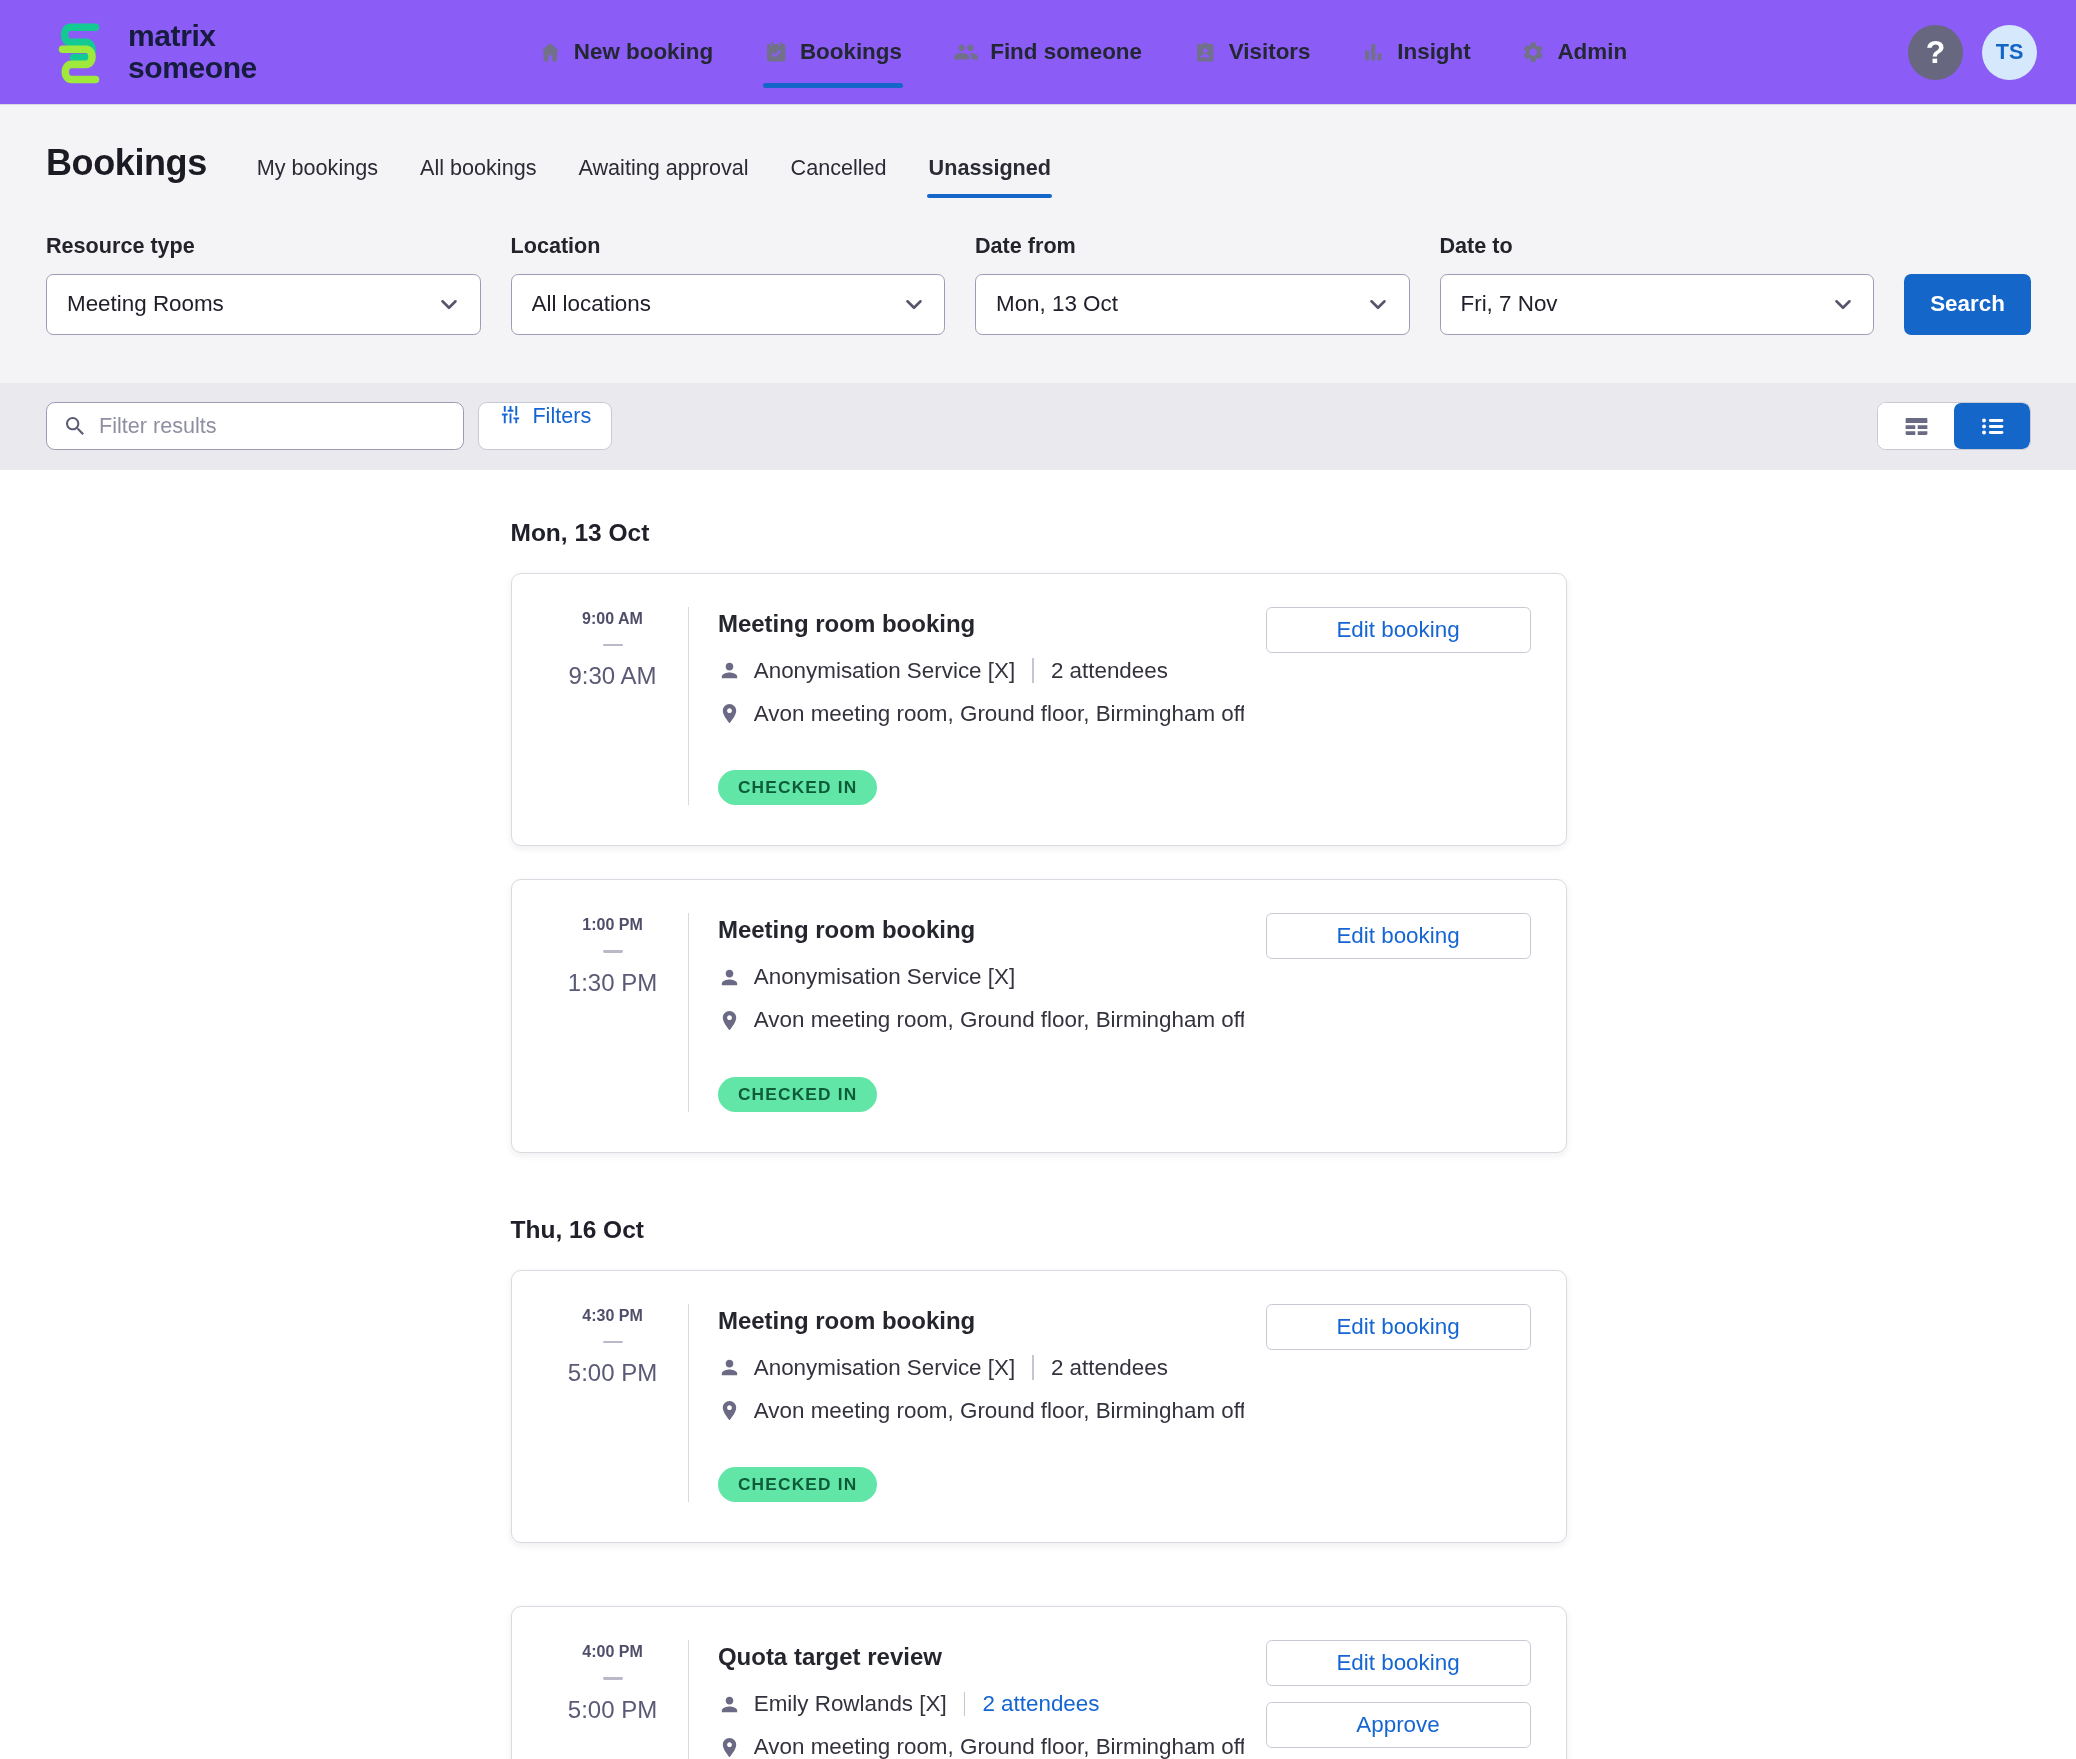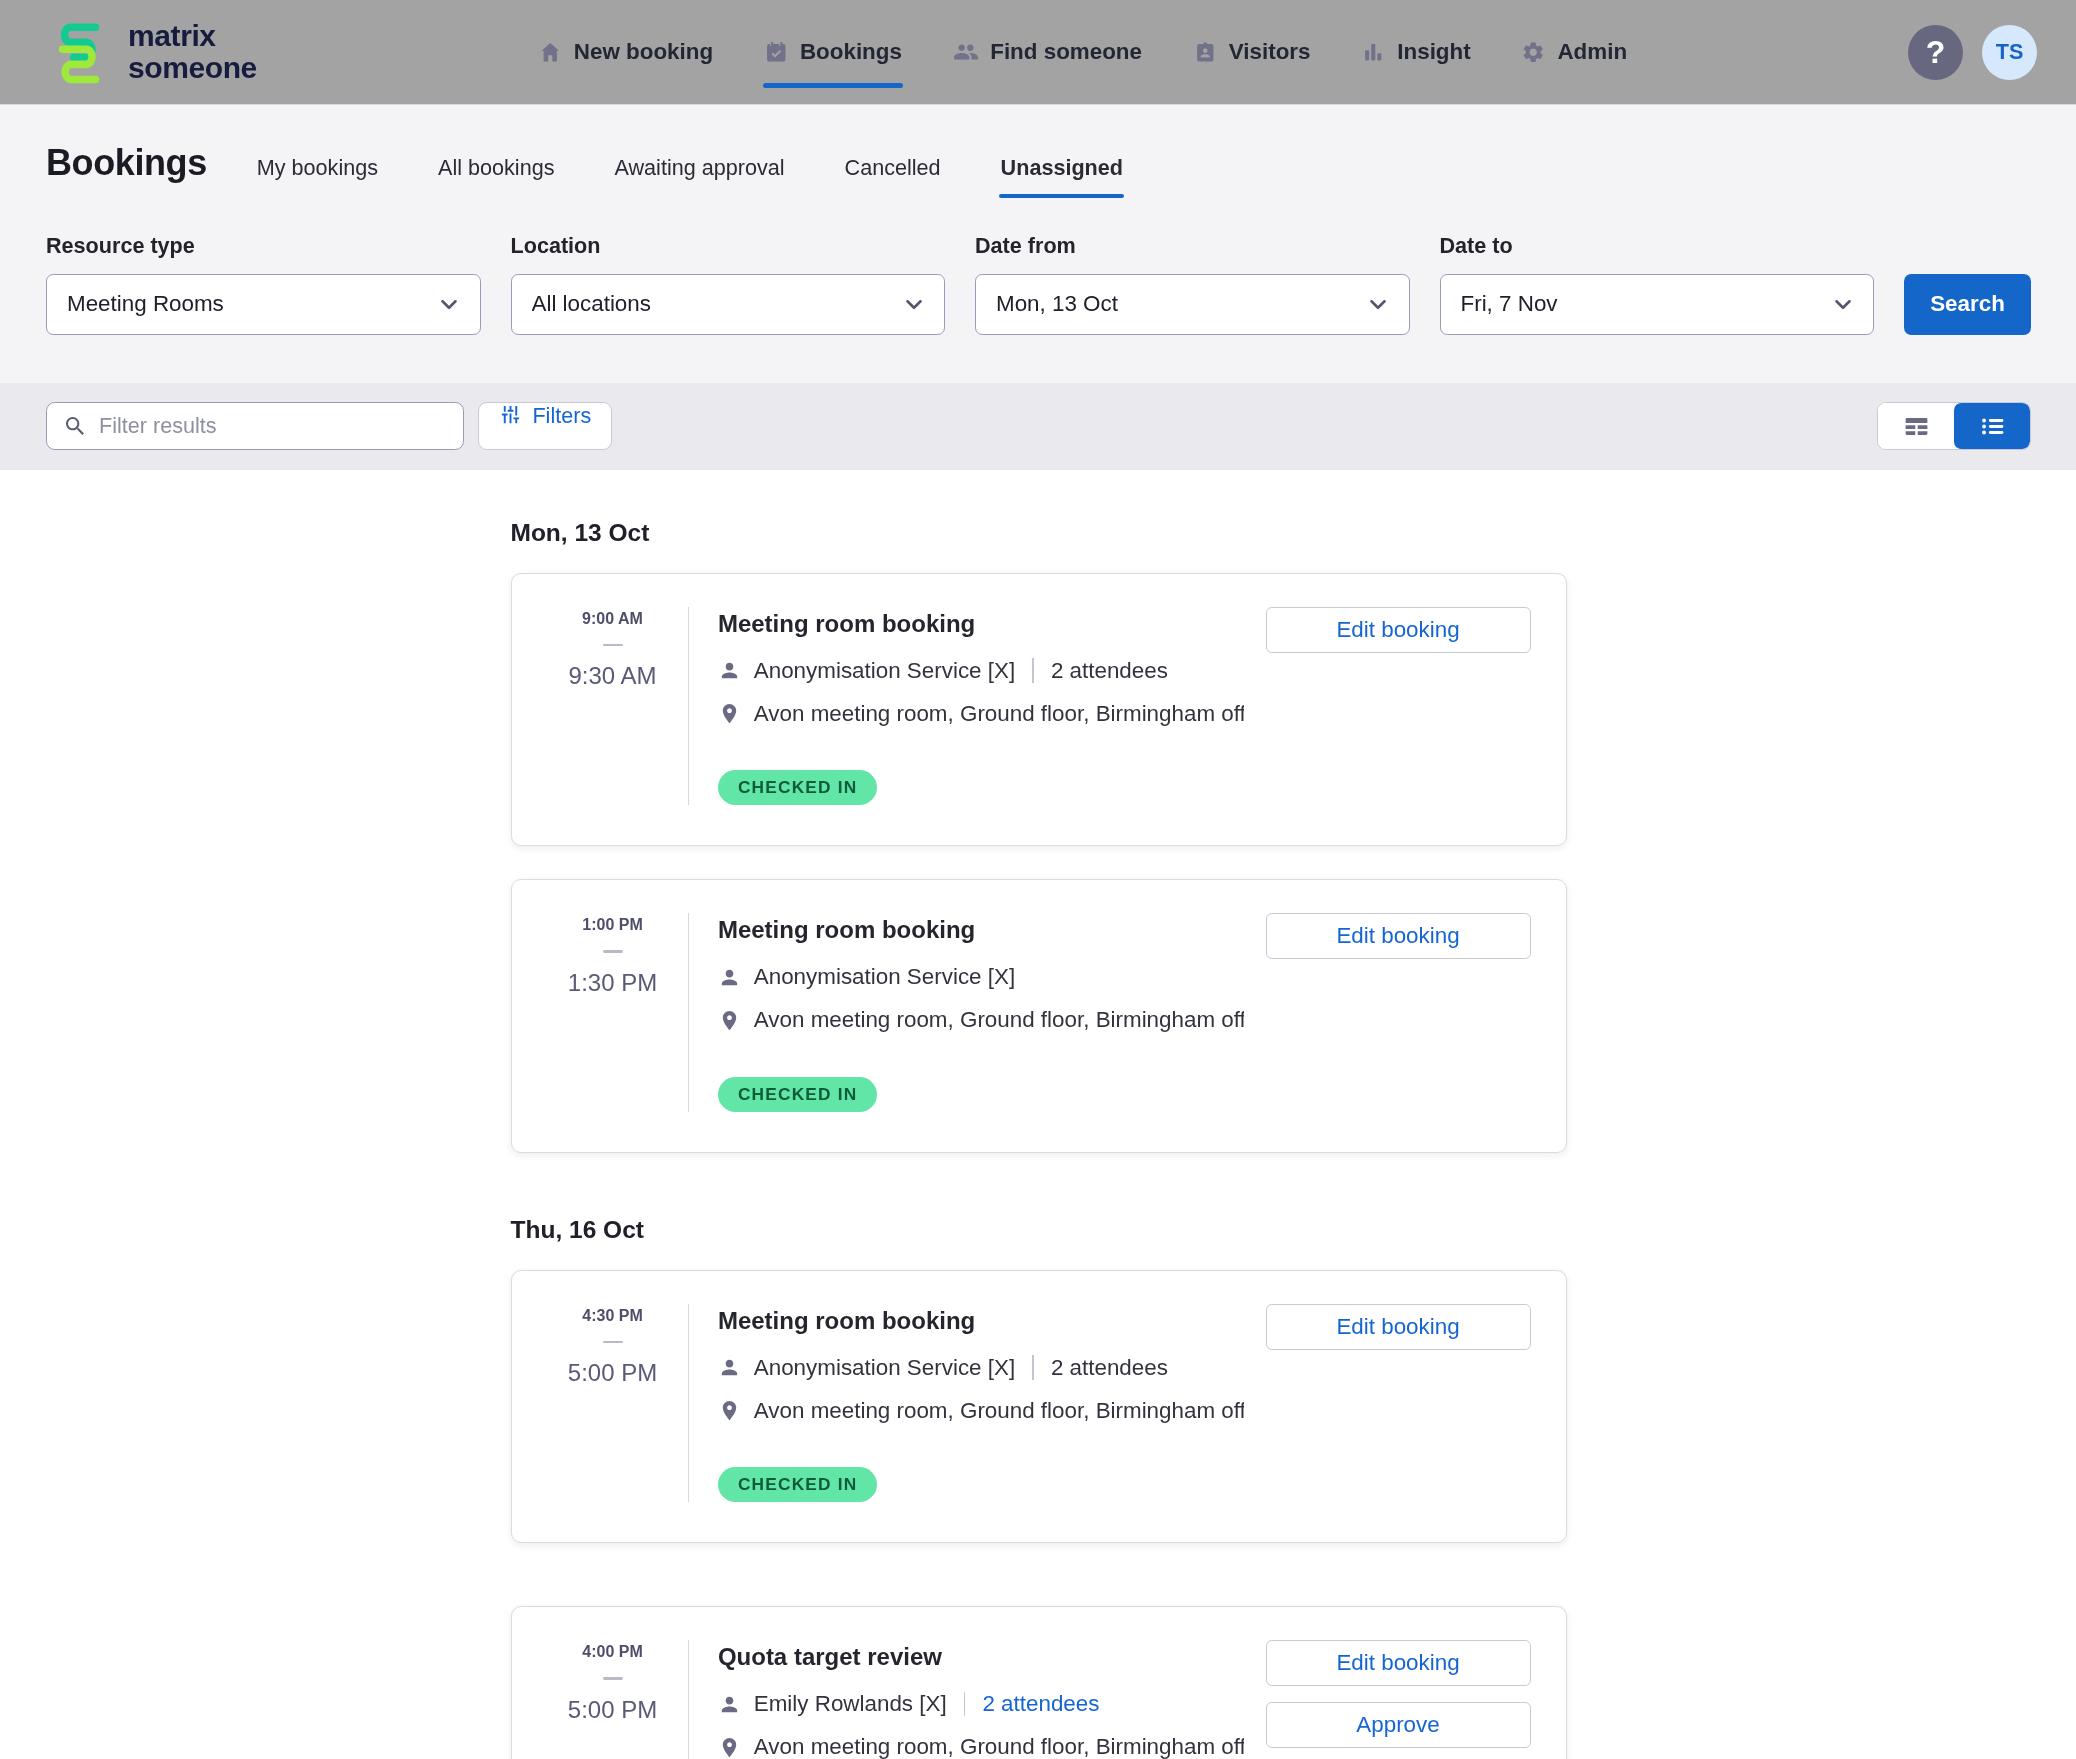--- a/index.html
+++ b/index.html
@@ -30,21 +30,21 @@
   html,body{width:2077px;}
   body{
     height:1759px;overflow:hidden;background:#fff;
     font-family:"Liberation Sans", sans-serif;color:var(--text);
   }
   .icon{display:inline-flex;align-items:center;justify-content:center;flex:none;}
   .icon svg{display:block;}
 
   
   header{
-    height:105px;background:#a3a3a3;border-bottom:1.4px solid #D8D8E0;
+    height:105px;background:#8b5cf6;border-bottom:1.4px solid #D8D8E0;
     display:flex;align-items:center;padding:0 40px 0 46px;
   }
   .logo{display:flex;align-items:center;gap:16px;}
   .logo-text{font-weight:700;font-size:30px;line-height:32px;color:var(--navy);letter-spacing:-0.4px;}
   nav{flex:1;display:flex;justify-content:center;align-items:center;gap:48px;}
   .nav-item{position:relative;display:flex;align-items:center;gap:11.5px;cursor:pointer;padding:10px 1.4px;}
   .nav-item span.lbl{font-size:22.4px;font-weight:700;color:var(--navtext);}
   .nav-item .icon{color:#717189;}
   .nav-item.active::after{
     content:"";position:absolute;left:0;right:0;bottom:-13px;height:5px;border-radius:2.9px;background:var(--blue);
@@ -56,21 +56,21 @@
   }
   .avatar{
     width:55px;height:55px;border-radius:50%;display:flex;align-items:center;justify-content:center;
     background:var(--avatar-bg);color:var(--avatar-text);font-size:21.6px;font-weight:700;cursor:pointer;
   }
 
   
   .filter-section{background:var(--bg-filter);padding:37px 46px 48px;}
   .title-row{display:flex;align-items:baseline;gap:50px;}
   h1{font-size:36px;font-weight:700;color:var(--ink);letter-spacing:-0.4px;}
-  .tabs{display:flex;align-items:baseline;gap:60px;}
+  .tabs{display:flex;align-items:baseline;gap:42px;}
   .tab{position:relative;font-size:21.6px;color:#2B2B35;cursor:pointer;padding-bottom:4.3px;}
   .tab.active{font-weight:700;}
   .tab.active::after{content:"";position:absolute;left:-1.4px;right:-1.4px;bottom:-13px;height:4.3px;border-radius:2.2px;background:var(--blue);}
   .fields-row{display:flex;align-items:flex-end;gap:30px;margin-top:48px;}
   .field{flex:1;min-width:0;}
   .field-label{font-size:21.6px;font-weight:700;color:#23232B;margin-bottom:14.4px;}
   .control{
     height:61px;background:#fff;border:1.4px solid var(--border-input);border-radius:7.2px;
     display:flex;align-items:center;padding:0 17.3px 0 20px;cursor:pointer;overflow:hidden;white-space:nowrap;
   }

